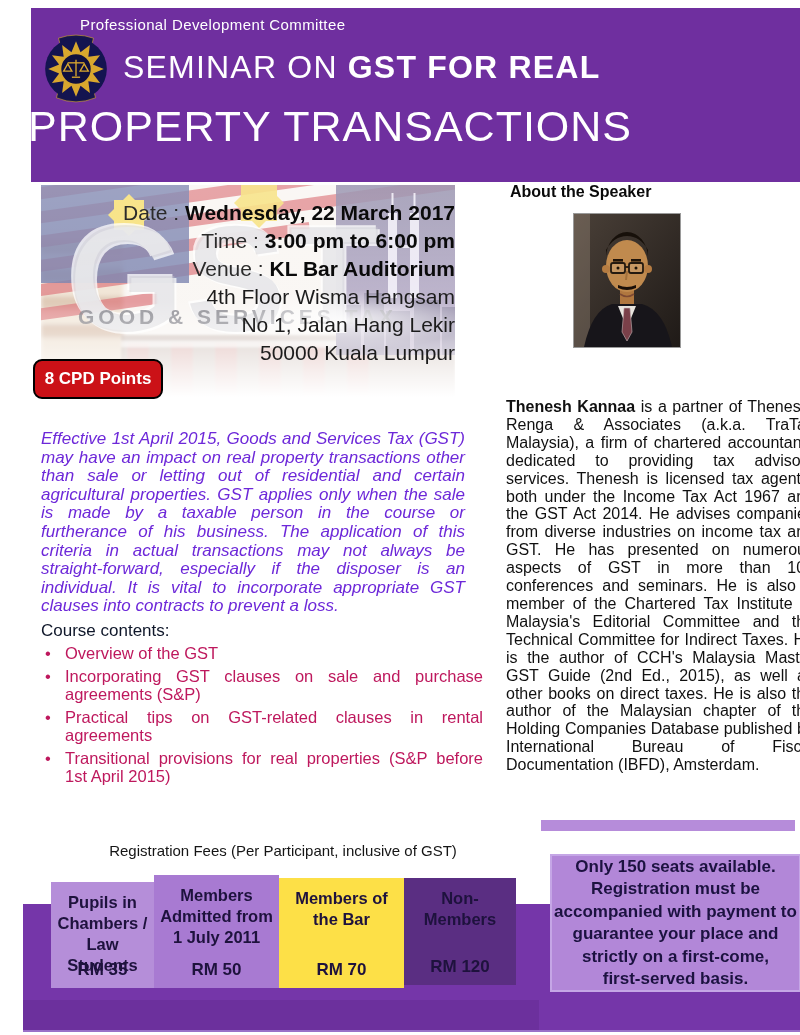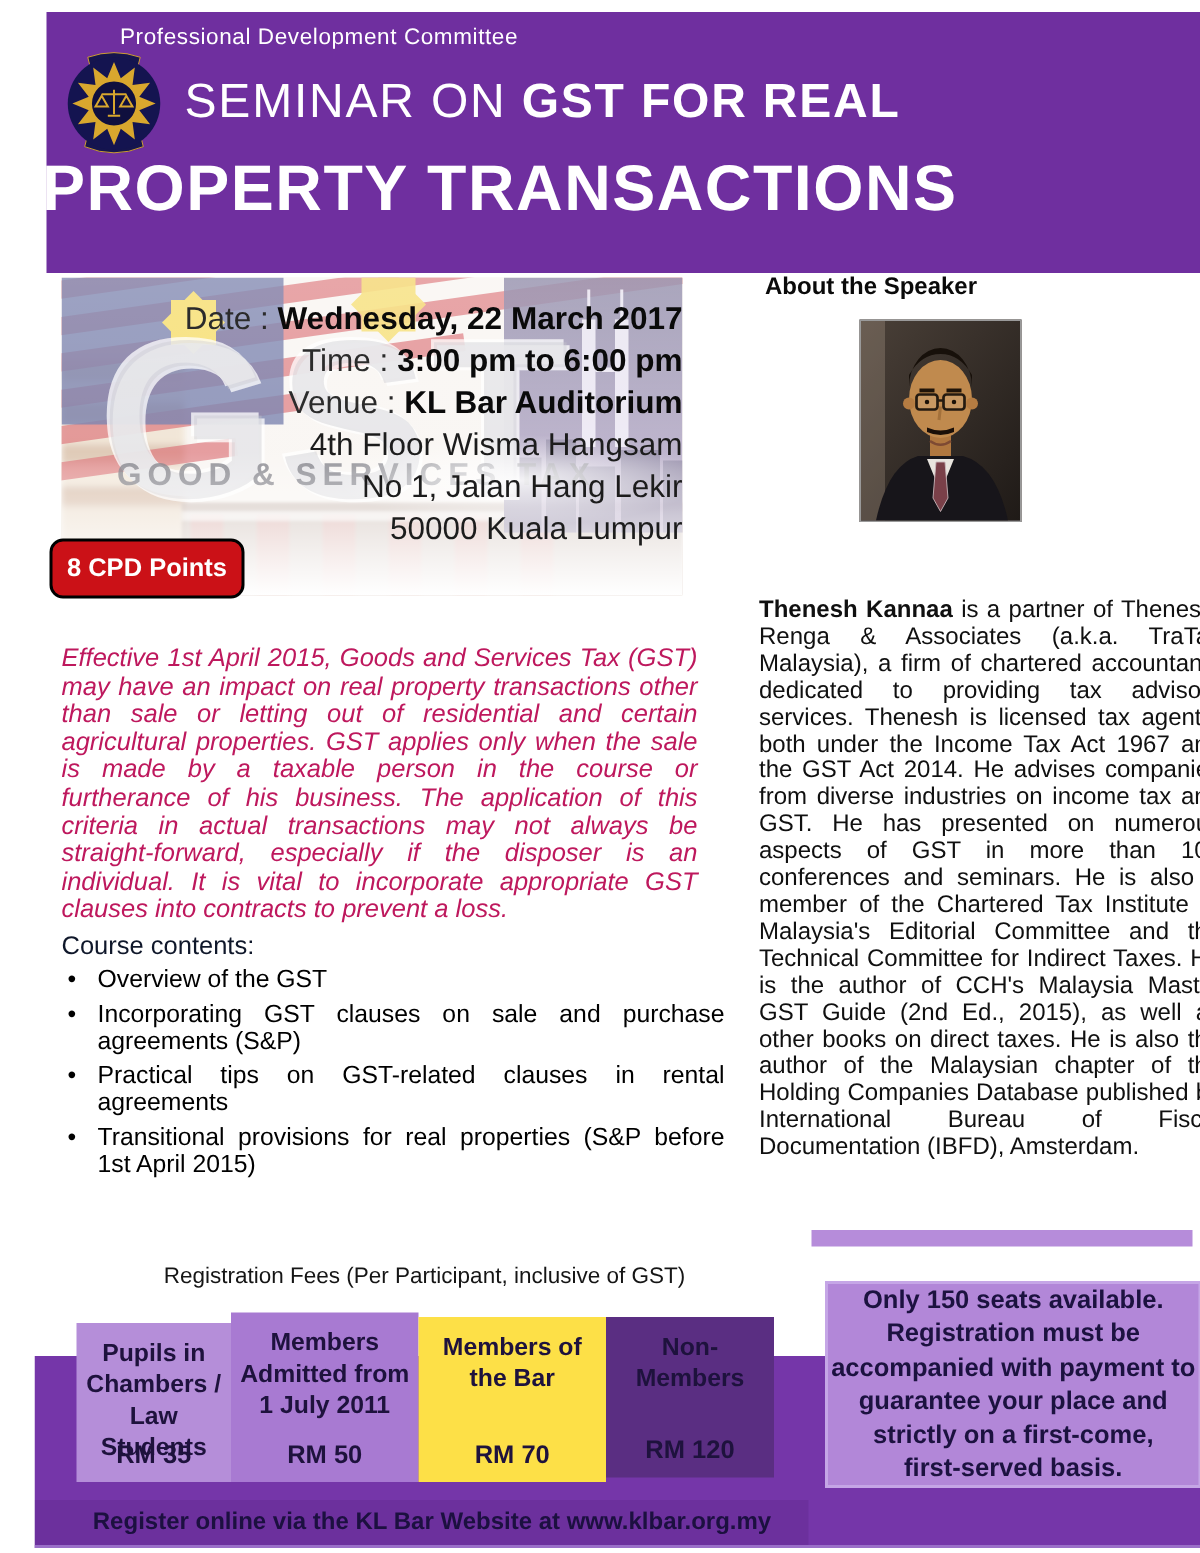--- a/index.html
+++ b/index.html
@@ -7,21 +7,21 @@
         font-family:"Liberation Sans",sans-serif;color:#111;margin-left:23px;}
 
   
   .header-band{position:absolute;left:8px;top:8px;right:0;height:174px;background:#6f2f9f;}
   .committee{position:absolute;left:57px;top:16px;color:#fff;font-size:15px;letter-spacing:.4px;}
   .logo{position:absolute;left:21px;top:32px;width:64px;height:74px;}
   .title1{position:absolute;left:100px;top:50px;font-size:32px;line-height:1.1;color:#fff;
           letter-spacing:1.2px;white-space:nowrap;font-weight:400;}
   .title1 .tbold{font-weight:700;}
   .title2{position:absolute;left:5px;top:103px;font-size:43px;line-height:1.1;color:#fff;
-          letter-spacing:1px;font-weight:700;white-space:nowrap;}
+          letter-spacing:1px;font-weight:400;white-space:nowrap;}
 
   
   .collage{position:absolute;left:18px;top:185px;width:414px;height:212px;overflow:hidden;
            background:#f6f1ec;}
   .gst-big{position:absolute;left:26px;top:8px;font-size:150px;font-weight:700;letter-spacing:2px;
            color:rgba(158,158,168,.38);
            text-shadow:2px 2px 0 rgba(255,255,255,.75),-2px -2px 0 rgba(255,255,255,.75);}
   .collage-caption{position:absolute;left:37px;top:120px;font-size:21px;font-weight:700;
            letter-spacing:4px;color:rgba(42,42,55,.8);white-space:nowrap;}
   .caption-fade{position:absolute;left:185px;top:105px;width:240px;height:60px;
@@ -35,25 +35,25 @@
   .eventblock .row{font-size:21px;line-height:28px;white-space:nowrap;}
   .eventblock .lbl{color:#2b2b2b;font-weight:400;}
   .eventblock .val{color:#0a0a0a;font-weight:700;}
   .eventblock .addr{color:#1c1c1c;font-weight:400;}
   .cpd{position:absolute;left:10px;top:359px;width:126px;height:36px;background:#cb1117;
        border:2px solid #000;border-radius:9px;color:#fff;font-weight:700;font-size:17px;
        display:flex;align-items:center;justify-content:center;z-index:6;}
 
   
   .intro{position:absolute;left:18px;top:413px;width:424px;font-size:17px;line-height:18.6px;
-         font-style:italic;text-align:justify;color:#be185d;}
+         font-style:italic;text-align:justify;color:#6d28d9;}
   .course-heading{position:absolute;left:18px;top:621px;font-size:17px;font-weight:400;color:#0f172a;}
   .course-list{position:absolute;left:18px;top:644px;width:442px;margin:0;padding:0;list-style:none;}
   .course-list li{position:relative;padding-left:24px;font-size:16.5px;line-height:18.5px;
-         margin-bottom:4px;text-align:justify;color:#000000;}
+         margin-bottom:4px;text-align:justify;color:#be185d;}
   .course-list li::before{content:"•";position:absolute;left:4px;top:0;}
 
   
   .speaker-heading{position:absolute;left:487px;top:183px;font-size:16px;font-weight:700;color:#0a0a0a;}
   .photo{position:absolute;left:550px;top:213px;width:106px;height:133px;border:1px solid #9a9a9a;
          background:#2a2320;}
   .bio{position:absolute;left:483px;top:382px;width:308px;font-size:16px;line-height:17.9px;
        text-align:justify;color:#101010;}
 
   
@@ -274,15 +274,14 @@
   <div class="strip-deco"></div>
   <div class="seats">
     <div>Only 150 seats available.</div>
     <div>Registration must be</div>
     <div>accompanied with payment to</div>
     <div>guarantee your place and</div>
     <div>strictly on a first-come,</div>
     <div>first-served basis.</div>
   </div>
 
-  <div class="footer-text">Register online via the KL Bar Website at www.klbar.org.my</div>
 
 </div>
 
 </body></html>

